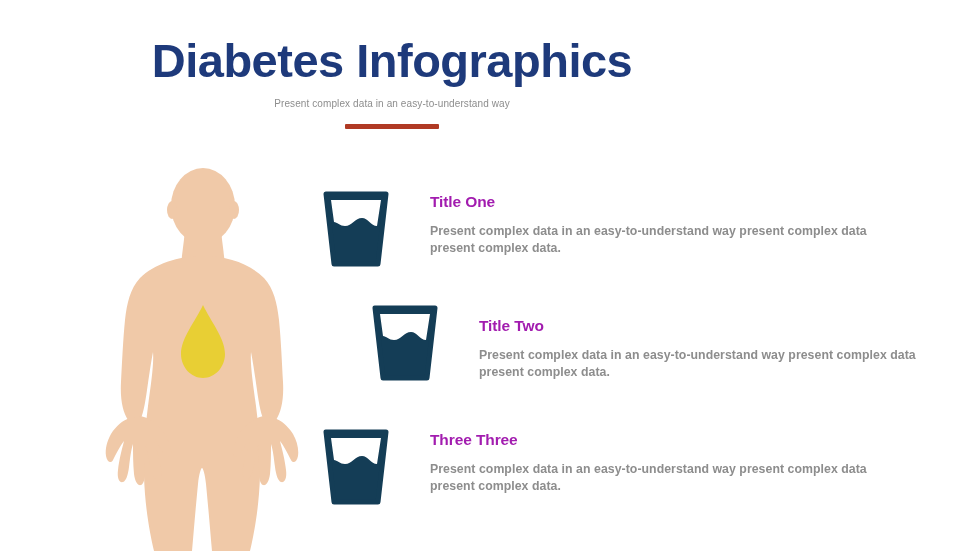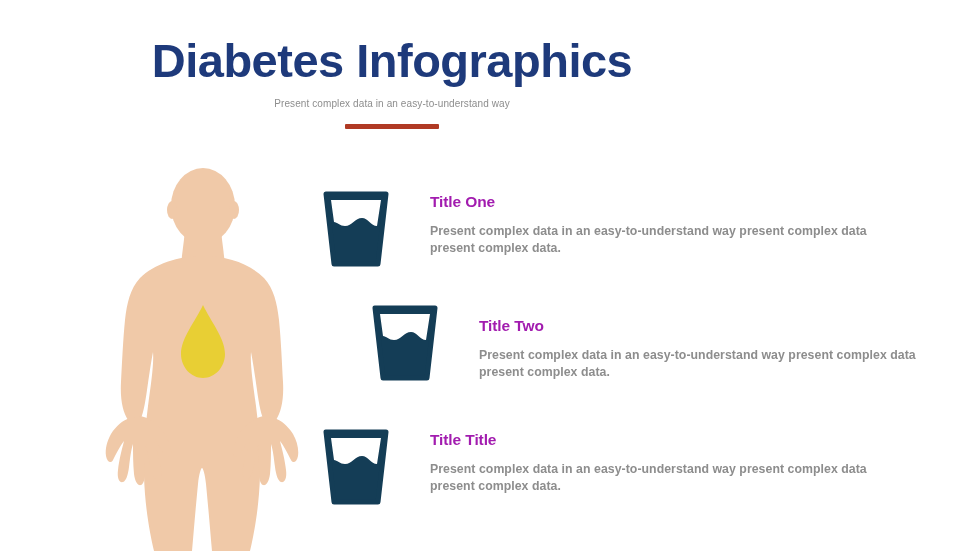--- a/index.html
+++ b/index.html
@@ -268,18 +268,18 @@
         <g clip-path="url(#clip3)">
           <path d="M9 10 L59 10 L55 36
                    C 49 36, 46 28, 40 28
                    C 33 28, 30 36, 23 36
                    C 18 36, 15 32, 12 32 Z" fill="#ffffff"></path>
         </g>
         <path d="M4 4 L64 4 L56 74 L12 74 Z" fill="none" stroke="#143d56" stroke-width="5" stroke-linejoin="round"></path>
       </svg>
     </div>
     <div class="row-text">
-      <h2 class="row-title">Title Title</h2>
+      <h2 class="row-title">Three Three</h2>
       <p class="row-body">Present complex data in an easy-to-understand way present complex data present complex data.</p>
     </div>
   </div>
 
 </div>
 
 </body></html>

